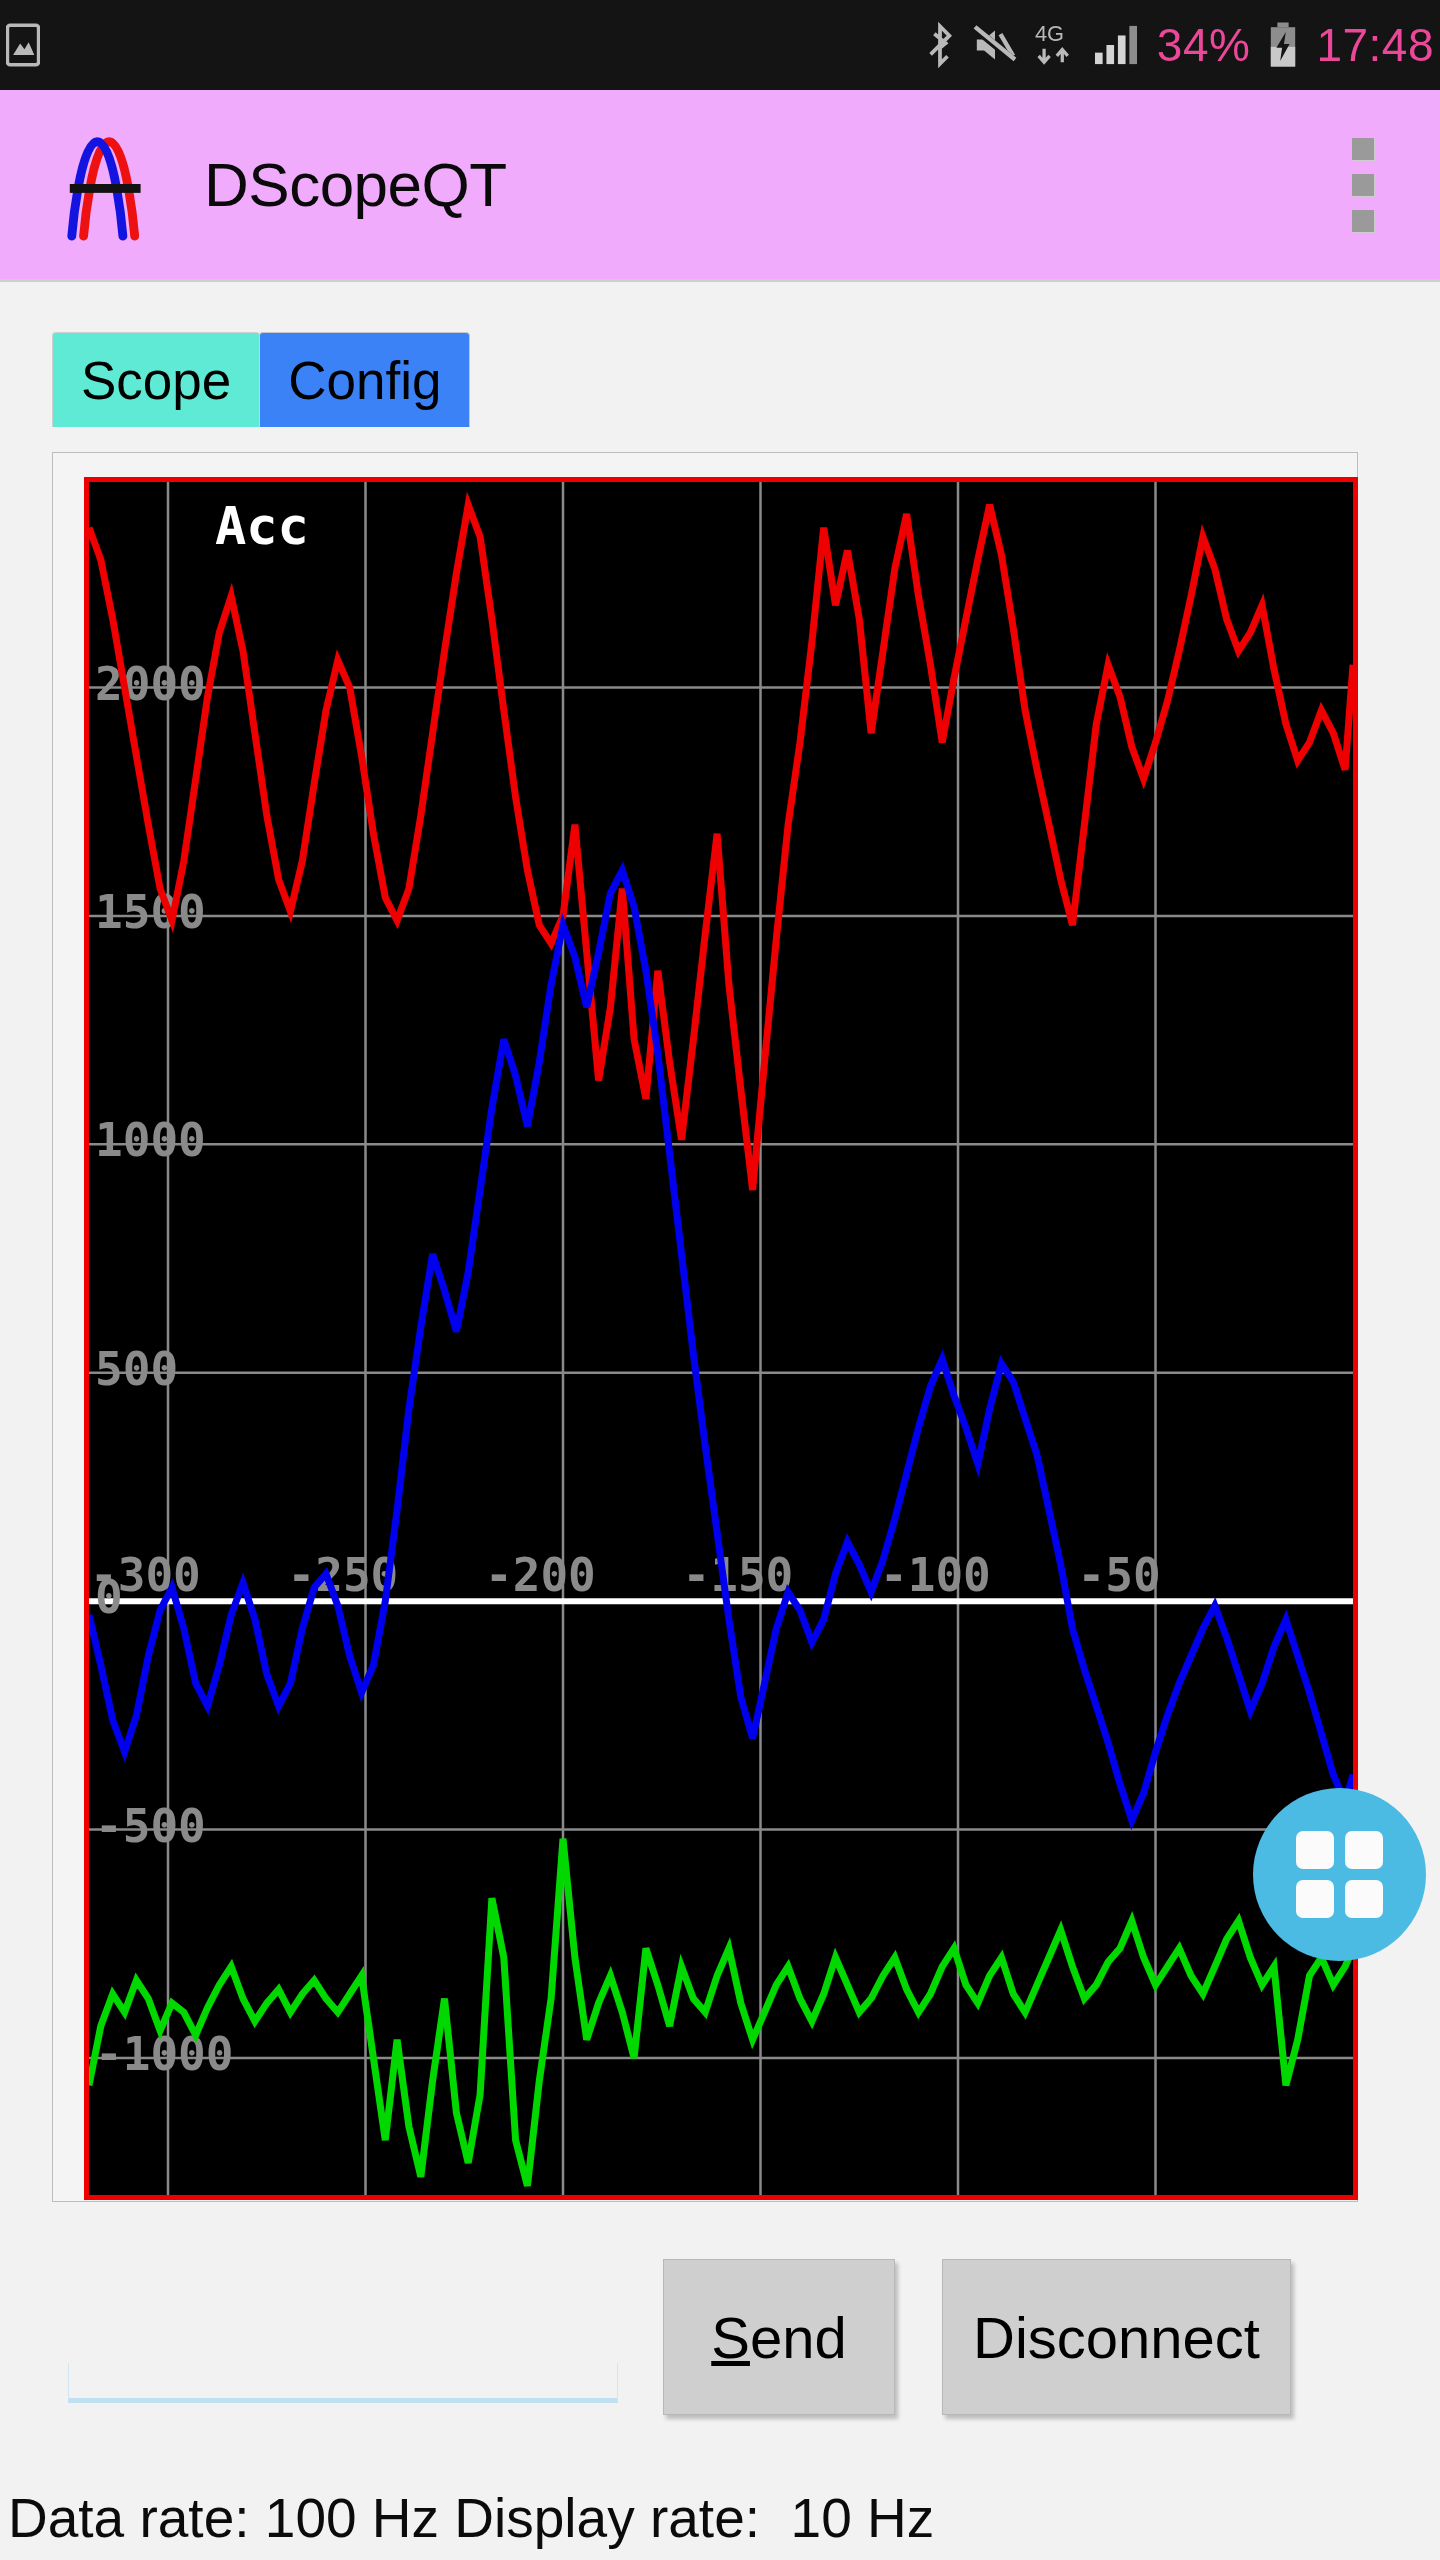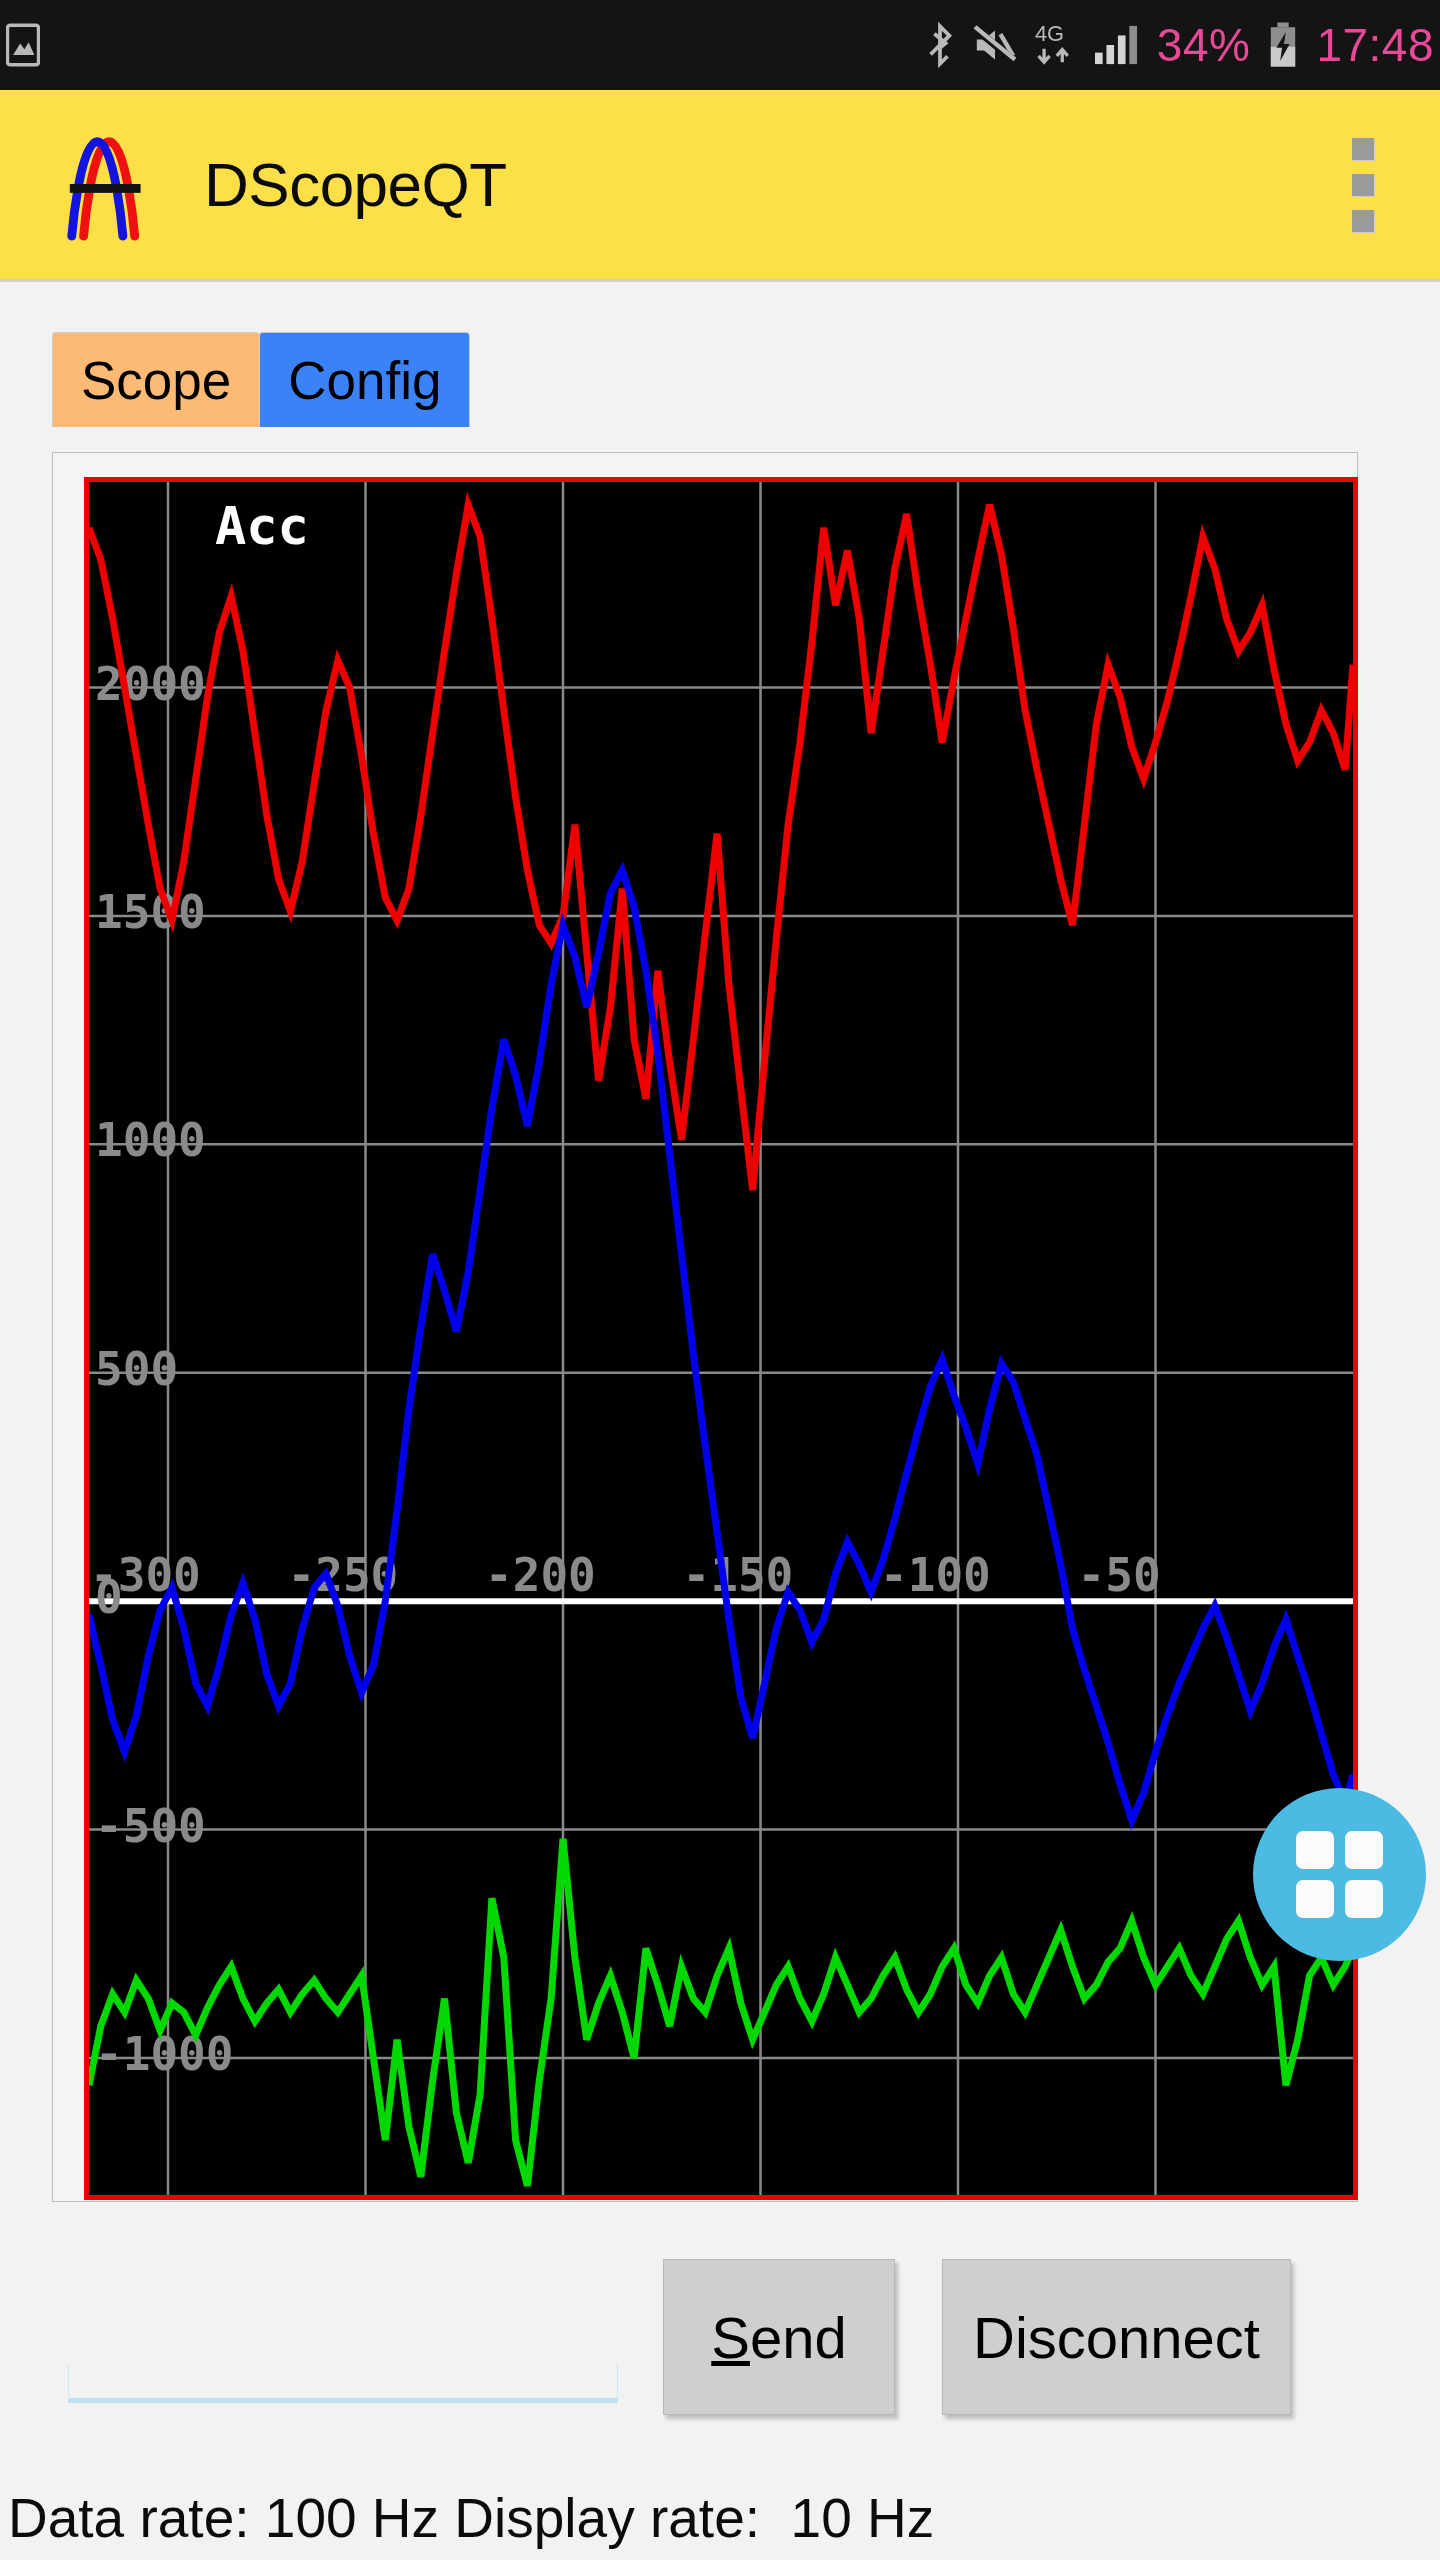--- a/index.html
+++ b/index.html
@@ -23,21 +23,21 @@
   .sb-ico { fill: #b9b9b9; display: block; }
   .sb-text {
     color: #ec4899; font-size: 46px; line-height: 1;
     font-family: "Liberation Sans", sans-serif; letter-spacing: .5px;
   }
 
   
   .appbar {
     position: absolute; top: 90px; left: 0;
     width: 1440px; height: 192px;
-    background: #fde047;
+    background: #f0abfc;
     display: flex; align-items: center;
     border-bottom: 3px solid #cfcfcf;
   }
   .logo { margin-left: 58px; width: 118px; height: 112px; display: block; }
   .apptitle {
     margin-left: 28px; font-size: 62px; color: #0a0a0a;
     font-family: "Liberation Sans", sans-serif; letter-spacing: -.5px;
   }
   .overflow {
     margin-left: auto; margin-right: 56px;
@@ -54,21 +54,21 @@
   .tab {
     font-size: 53px; color: #000;
     padding: 17px 28px 16px 28px;
     background: #3b82f6;
     border: 1px solid #c6c6c6;
     border-bottom: none;
     border-top-left-radius: 4px; border-top-right-radius: 4px;
     margin-right: -1px;
     font-family: "Liberation Sans", sans-serif;
   }
-  .tab.active { background: #fdba74; border-color: #cfcfcf; position: relative; z-index: 2; }
+  .tab.active { background: #5eead4; border-color: #cfcfcf; position: relative; z-index: 2; }
 
   
   .panel {
     position: absolute; top: 452px; left: 52px;
     width: 1306px; height: 1750px;
     background: #f4f4f4;
     border: 1px solid #bdbdbd;
   }
 
   

